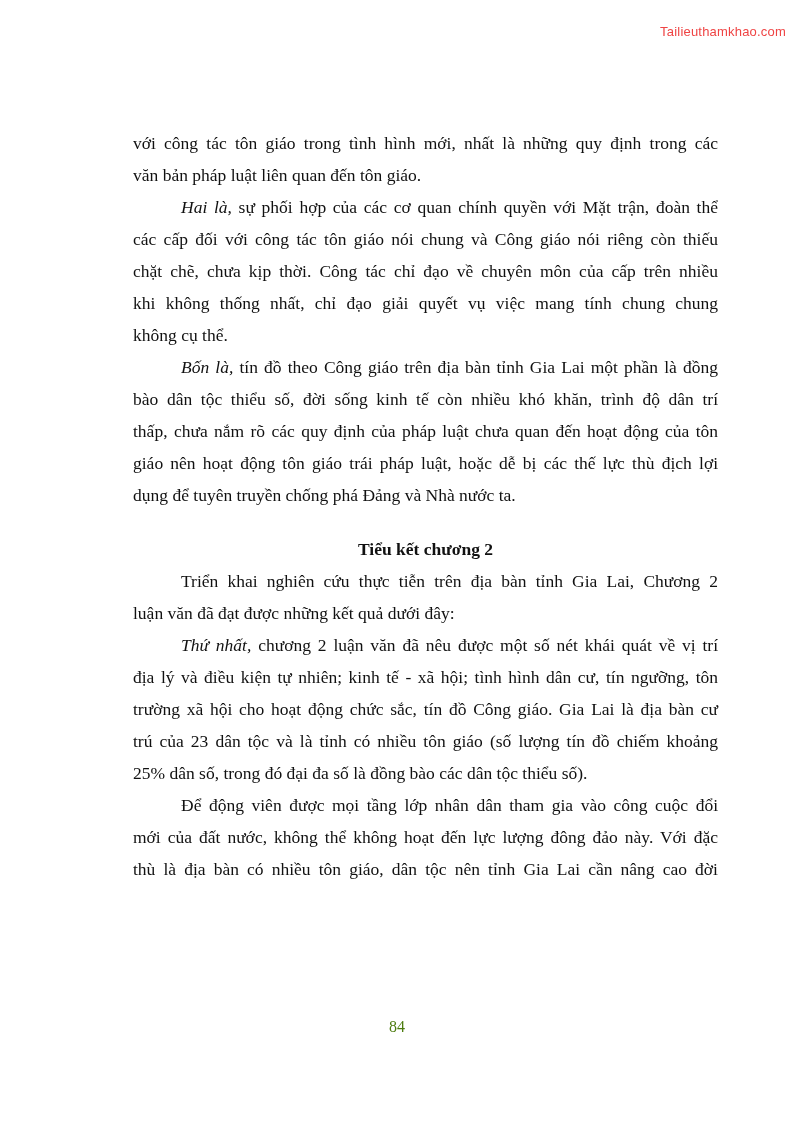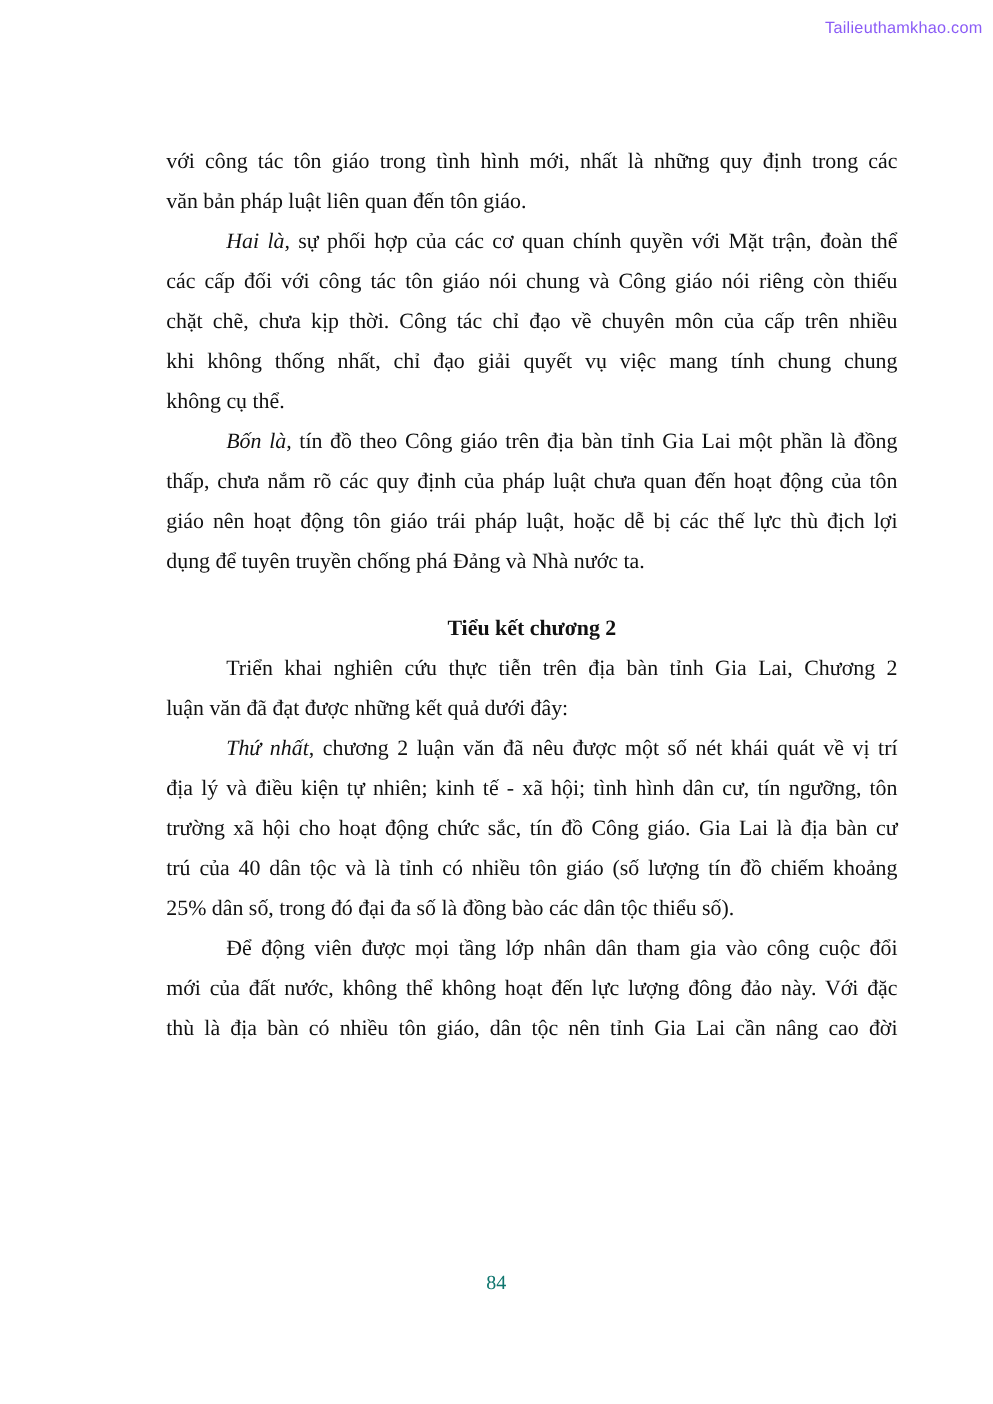--- a/index.html
+++ b/index.html
@@ -1,41 +1,41 @@
 <!DOCTYPE html>
 <html><head>
   <meta charset="utf-8">
   <style>
     html, body { margin: 0; padding: 0; background: #ffffff; }
     body { width: 794px; height: 1123px; position: relative; overflow: hidden; }
     .watermark {
-      position: absolute; top: 14px; right: 8px;
+      position: absolute; top: 24px; right: 8px;
       font-family: "Liberation Sans", sans-serif;
-      font-size: 13px; color: #8b5cf6; letter-spacing: 0.2px;
+      font-size: 13px; color: #ef4444; letter-spacing: 0.2px;
     }
     .page {
-      position: absolute; left: 133px; top: 112px; width: 585px;
+      position: absolute; left: 133px; top: 127px; width: 585px;
       font-family: "Liberation Serif", serif;
       font-size: 17.5px; color: #111111;
     }
     .line {
       height: 32px; line-height: 32px;
       text-align: justify; text-align-last: justify;
       white-space: nowrap; overflow: visible;
     }
     .line.last { text-align-last: left; }
     .line.center { text-align: right; text-align-last: center; }
     .indent { padding-left: 48px; }
     .gap { height: 22px; }
     .heading { font-weight: bold; }
     i { font-style: italic; }
     .page-number {
       position: absolute; left: 0; width: 794px; top: 1018px;
       text-align: center;
-      font-family: "Liberation Serif", serif; font-size: 16px; color: #0f766e;
+      font-family: "Liberation Serif", serif; font-size: 16px; color: #4d7c0f;
     }
   </style>
 </head>
 <body>
 
 <div class="watermark">Tailieuthamkhao.com</div>
 
 <div class="page">
 
   <div>
@@ -47,39 +47,40 @@
     <div class="line indent"><i>Hai là,</i><span> sự phối hợp của các cơ quan chính quyền với Mặt trận, đoàn thể</span></div>
     <div class="line">các cấp đối với công tác tôn giáo nói chung và Công giáo nói riêng còn thiếu</div>
     <div class="line">chặt chẽ, chưa kịp thời. Công tác chỉ đạo về chuyên môn của cấp trên nhiều</div>
     <div class="line">khi không thống nhất, chỉ đạo giải quyết vụ việc mang tính chung chung</div>
     <div class="line last">không cụ thể.</div>
   </div>
 
 
   <div>
     <div class="line indent"><i>Bốn là,</i><span> tín đồ theo Công giáo trên địa bàn tỉnh Gia Lai một phần là đồng</span></div>
+    <div class="line">bào dân tộc thiểu số, đời sống kinh tế còn nhiều khó khăn, trình độ dân trí</div>
     <div class="line">thấp, chưa nắm rõ các quy định của pháp luật chưa quan đến hoạt động của tôn</div>
     <div class="line">giáo nên hoạt động tôn giáo trái pháp luật, hoặc dễ bị các thế lực thù địch lợi</div>
     <div class="line last">dụng để tuyên truyền chống phá Đảng và Nhà nước ta.</div>
   </div>
 
   <div class="gap"></div>
 
   <div class="line center heading">Tiểu kết chương 2</div>
 
   <div>
     <div class="line indent">Triển khai nghiên cứu thực tiễn trên địa bàn tỉnh Gia Lai, Chương 2</div>
     <div class="line last">luận văn đã đạt được những kết quả dưới đây:</div>
   </div>
 
   <div>
     <div class="line indent"><i>Thứ nhất,</i><span> chương 2 luận văn đã nêu được một số nét khái quát về vị trí</span></div>
     <div class="line">địa lý và điều kiện tự nhiên; kinh tế - xã hội; tình hình dân cư, tín ngưỡng, tôn</div>
     <div class="line">trường xã hội cho hoạt động chức sắc, tín đồ Công giáo. Gia Lai là địa bàn cư</div>
-    <div class="line">trú của 40 dân tộc và là tỉnh có nhiều tôn giáo (số lượng tín đồ chiếm khoảng</div>
+    <div class="line">trú của 23 dân tộc và là tỉnh có nhiều tôn giáo (số lượng tín đồ chiếm khoảng</div>
     <div class="line last">25% dân số, trong đó đại đa số là đồng bào các dân tộc thiểu số).</div>
   </div>
 
   <div>
     <div class="line indent">Để động viên được mọi tầng lớp nhân dân tham gia vào công cuộc đổi</div>
     <div class="line">mới của đất nước, không thể không hoạt đến lực lượng đông đảo này. Với đặc</div>
     <div class="line">thù là địa bàn có nhiều tôn giáo, dân tộc nên tỉnh Gia Lai cần nâng cao đời</div>
   </div>
 
 </div>

